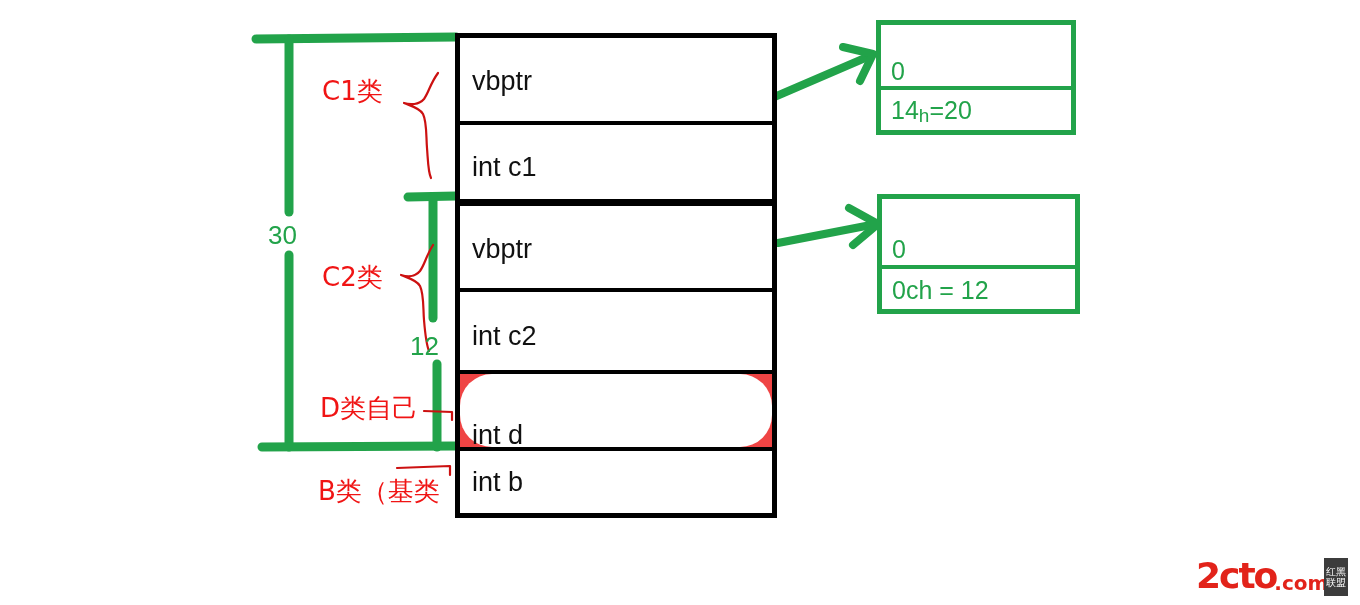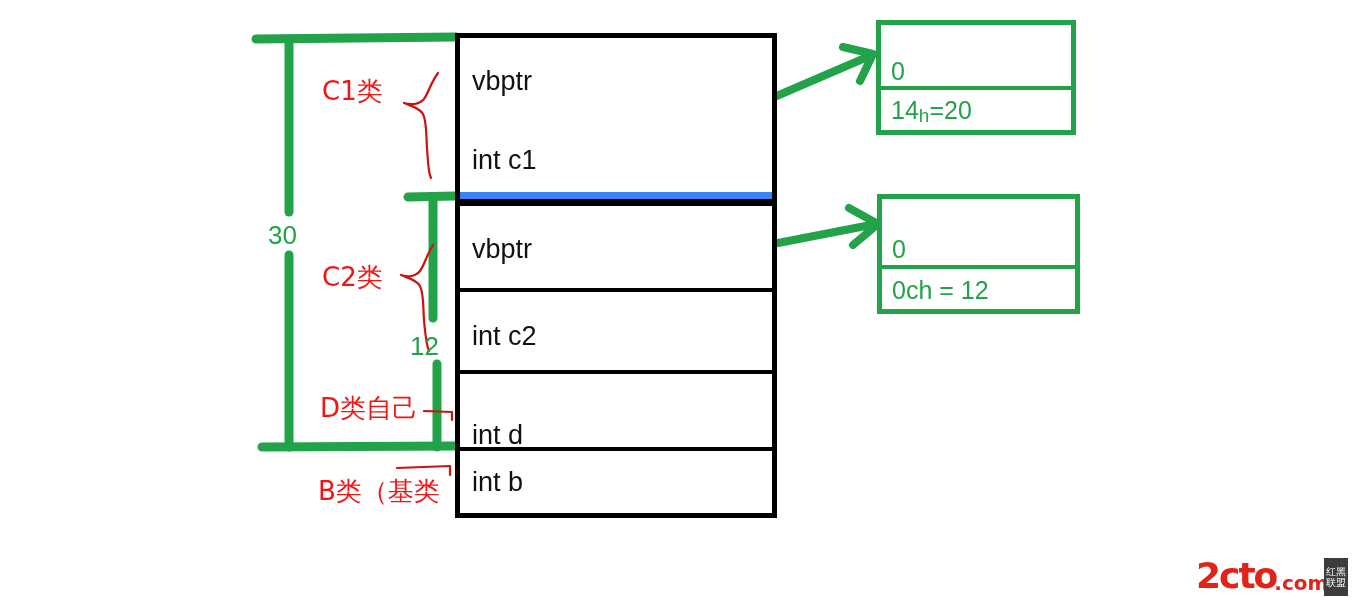--- a/index.html
+++ b/index.html
@@ -24,21 +24,21 @@
 
   
   .mem-table {
     position: absolute;
     left: 455px;
     top: 33px;
     width: 322px;
     height: 485px;
     border: 5px solid #000000;
     box-sizing: border-box;
-    background: #3b82f6;
+    background: #ef4444;
   }
   .mem-row {
     position: absolute;
     left: 0;
     width: 100%;
     box-sizing: border-box;
     background: #ffffff;
   }
   .mem-row .cell-label {
     position: absolute;
@@ -209,36 +209,36 @@
     </g>
   </svg>
 
   <div class="mem-table">
 
     <div class="mem-row" style="top:0px; height:83px;">
       <span class="cell-label" style="top:30px;">vbptr</span>
     </div>
     <div class="sep-thin" style="top:83px;"></div>
 
-    <div class="mem-row" style="top:80px; height:74px;padding-left:9px;">
+    <div class="mem-row" style="top:87px; height:74px;padding-left:9px;">
       <span class="cell-label" style="top:29px;">int c1</span>
     </div>
     <div class="sep-thick" style="top:161px;"></div>
 
     <div class="mem-row" style="top:168px; height:82px;">
       <span class="cell-label" style="top:30px;">vbptr</span>
     </div>
     <div class="sep-thin" style="top:250px;"></div>
 
     <div class="mem-row" style="top:254px; height:78px;padding-left:45px;">
       <span class="cell-label" style="top:31px;">int c2</span>
     </div>
     <div class="sep-thin" style="top:332px;"></div>
 
-    <div class="mem-row" style="top:336px; height:73px;">
+    <div class="mem-row" style="top:336px; height:73px;border-radius:32px;">
       <span class="cell-label" style="top:48px;">int d</span>
     </div>
     <div class="sep-thin" style="top:409px;"></div>
 
     <div class="mem-row" style="top:413px; height:62px;">
       <span class="cell-label" style="top:18px;">int b</span>
     </div>
   </div>
 
   <div class="vb-box" style="left:876px; top:20px; width:200px; height:115px;">

